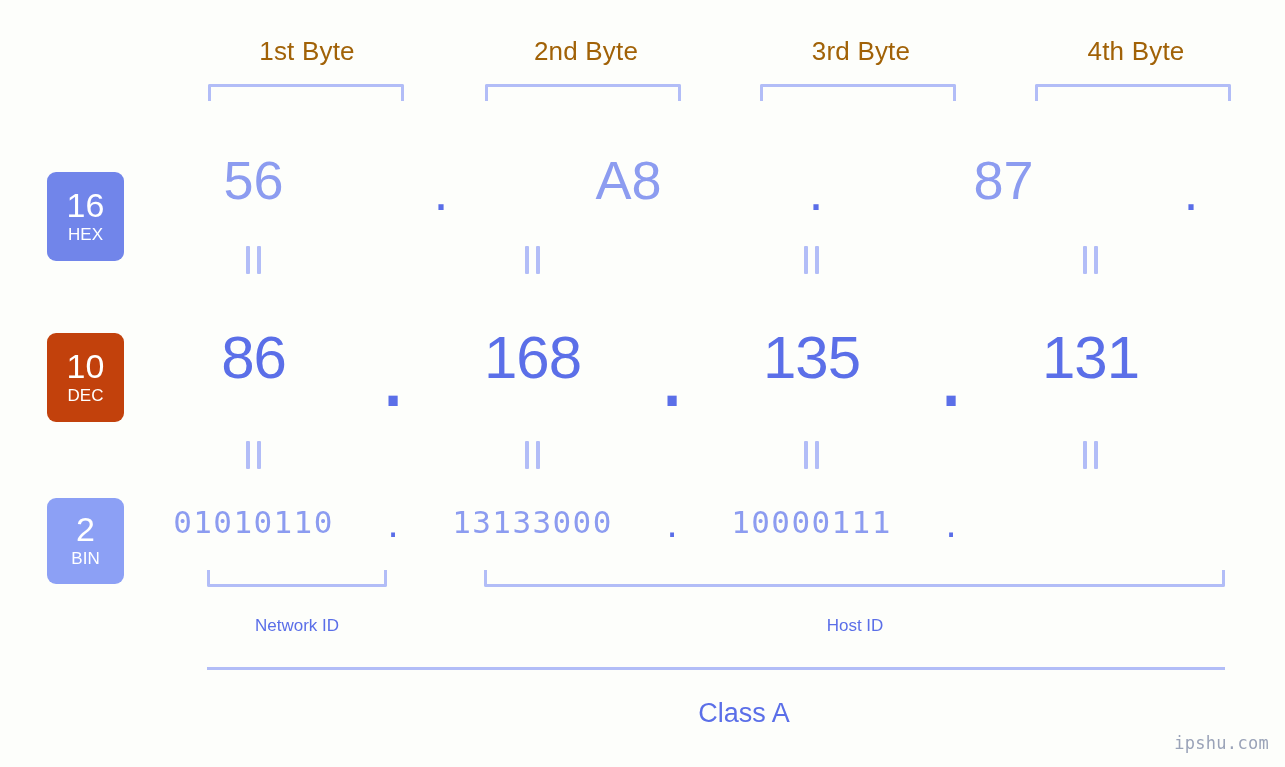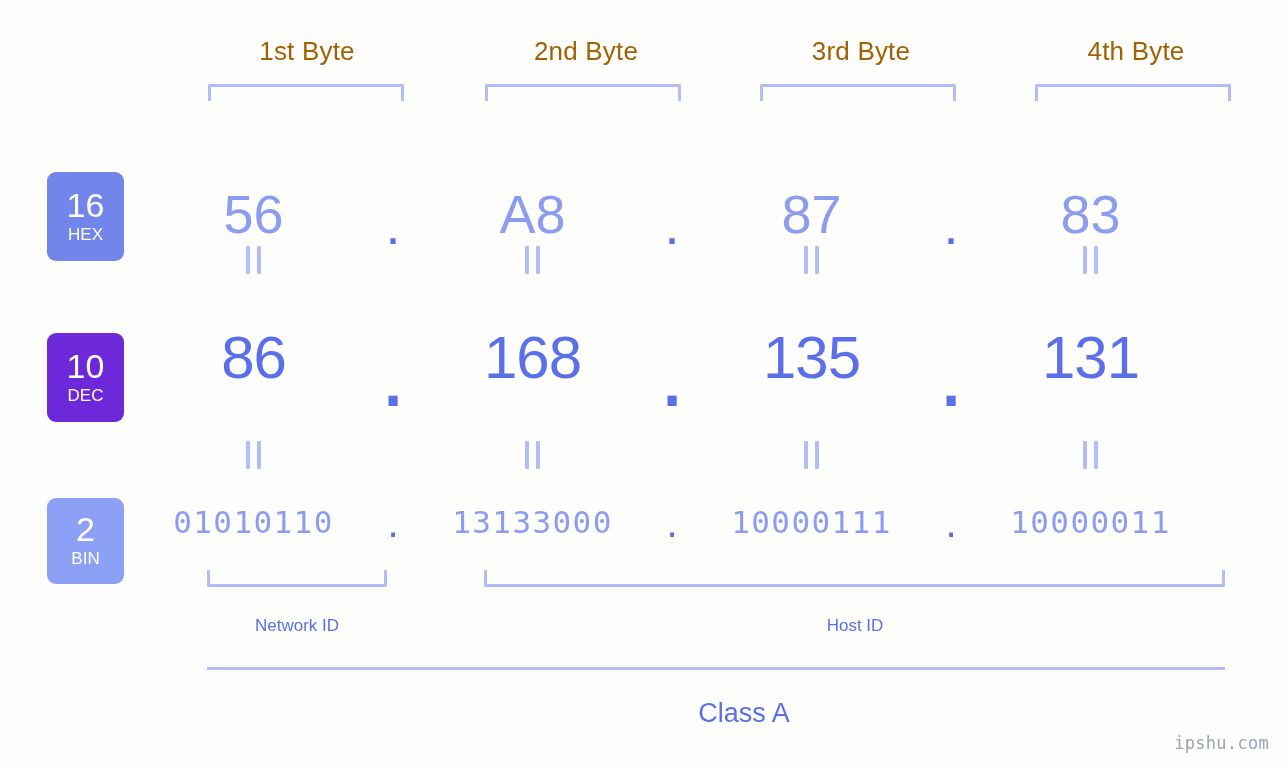--- a/index.html
+++ b/index.html
@@ -82,42 +82,42 @@
     font-size: 34px;
     line-height: 36px;
     font-weight: 400;
   }
   .badge .name {
     font-size: 17px;
     line-height: 24px;
     font-weight: 400;
   }
   #badge-hex { top: 152px; height: 89px; background: #7185ea; }
-  #badge-dec { top: 313px; height: 89px; background: #6d28d9; }
+  #badge-dec { top: 313px; height: 89px; background: #c2410c; }
   #badge-bin { top: 478px; height: 86px; background: #8ca0f5; }
 
   
   .row {
     position: absolute;
     left: 150px;
     right: 18px;
     display: flex;
     align-items: center;
   }
   .cell {
     text-align: center;
     white-space: nowrap;
   }
   .sep {
     text-align: center;
     white-space: nowrap;
   }
 
   
-  #row-hex { top: 168px; height: 92px; }
+  #row-hex { top: 134px; height: 92px; gap: 48px; }
   #row-hex .cell {
     font-size: 54px;
     color: #8c9cf0;
     line-height: 92px;
   }
   #row-hex .sep {
     font-size: 54px;
     color: #5a6ee8;
     line-height: 92px;
     position: relative;
@@ -306,21 +306,20 @@
     <span class="name">BIN</span>
   </div>
 
   <div class="row" id="row-bin">
     <div class="cell col-byte">01010110</div>
     <div class="sep col-dot">.</div>
     <div class="cell col-byte">13133000</div>
     <div class="sep col-dot">.</div>
     <div class="cell col-byte">10000111</div>
     <div class="sep col-dot">.</div>
-    <div class="cell col-byte">10000011</div>
   </div>
 
   <div class="bracket-bottom" style="left:207px;top:570px;width:180px;"></div>
   <div class="bracket-bottom" style="left:484px;top:570px;width:741px;"></div>
 
   <div class="section-label" id="label-network" style="left:197px;width:200px;">Network ID</div>
   <div class="section-label" id="label-host" style="left:755px;width:200px;">Host ID</div>
 
   <div class="bracket-class" style="left:207px;top:667px;width:1018px;"></div>
   <div class="section-label" id="label-class" style="left:644px;width:200px;">Class A</div>

